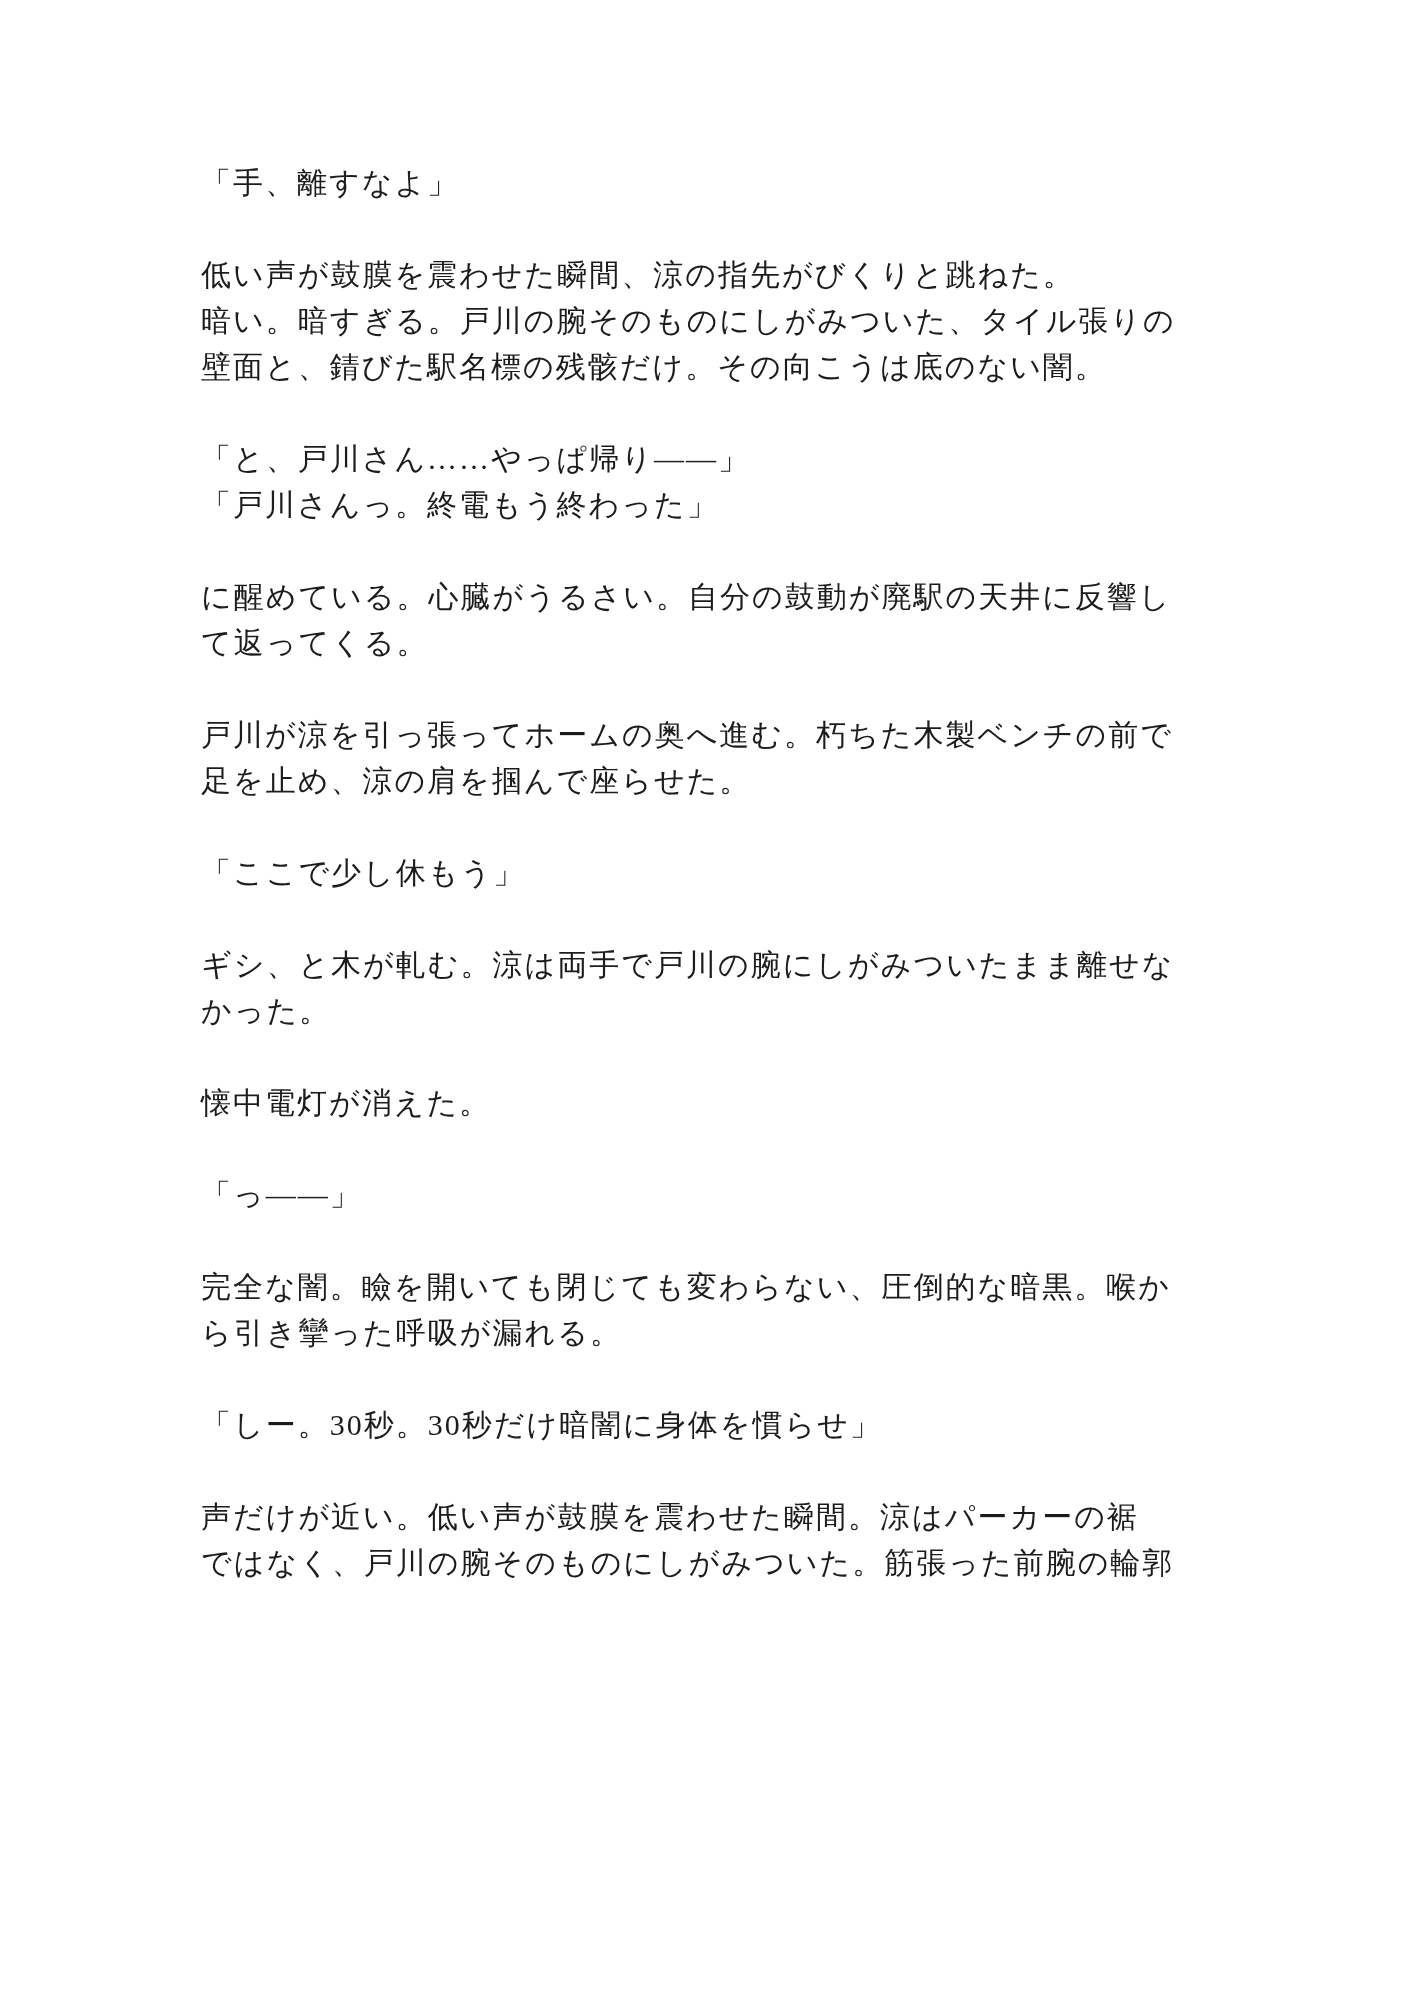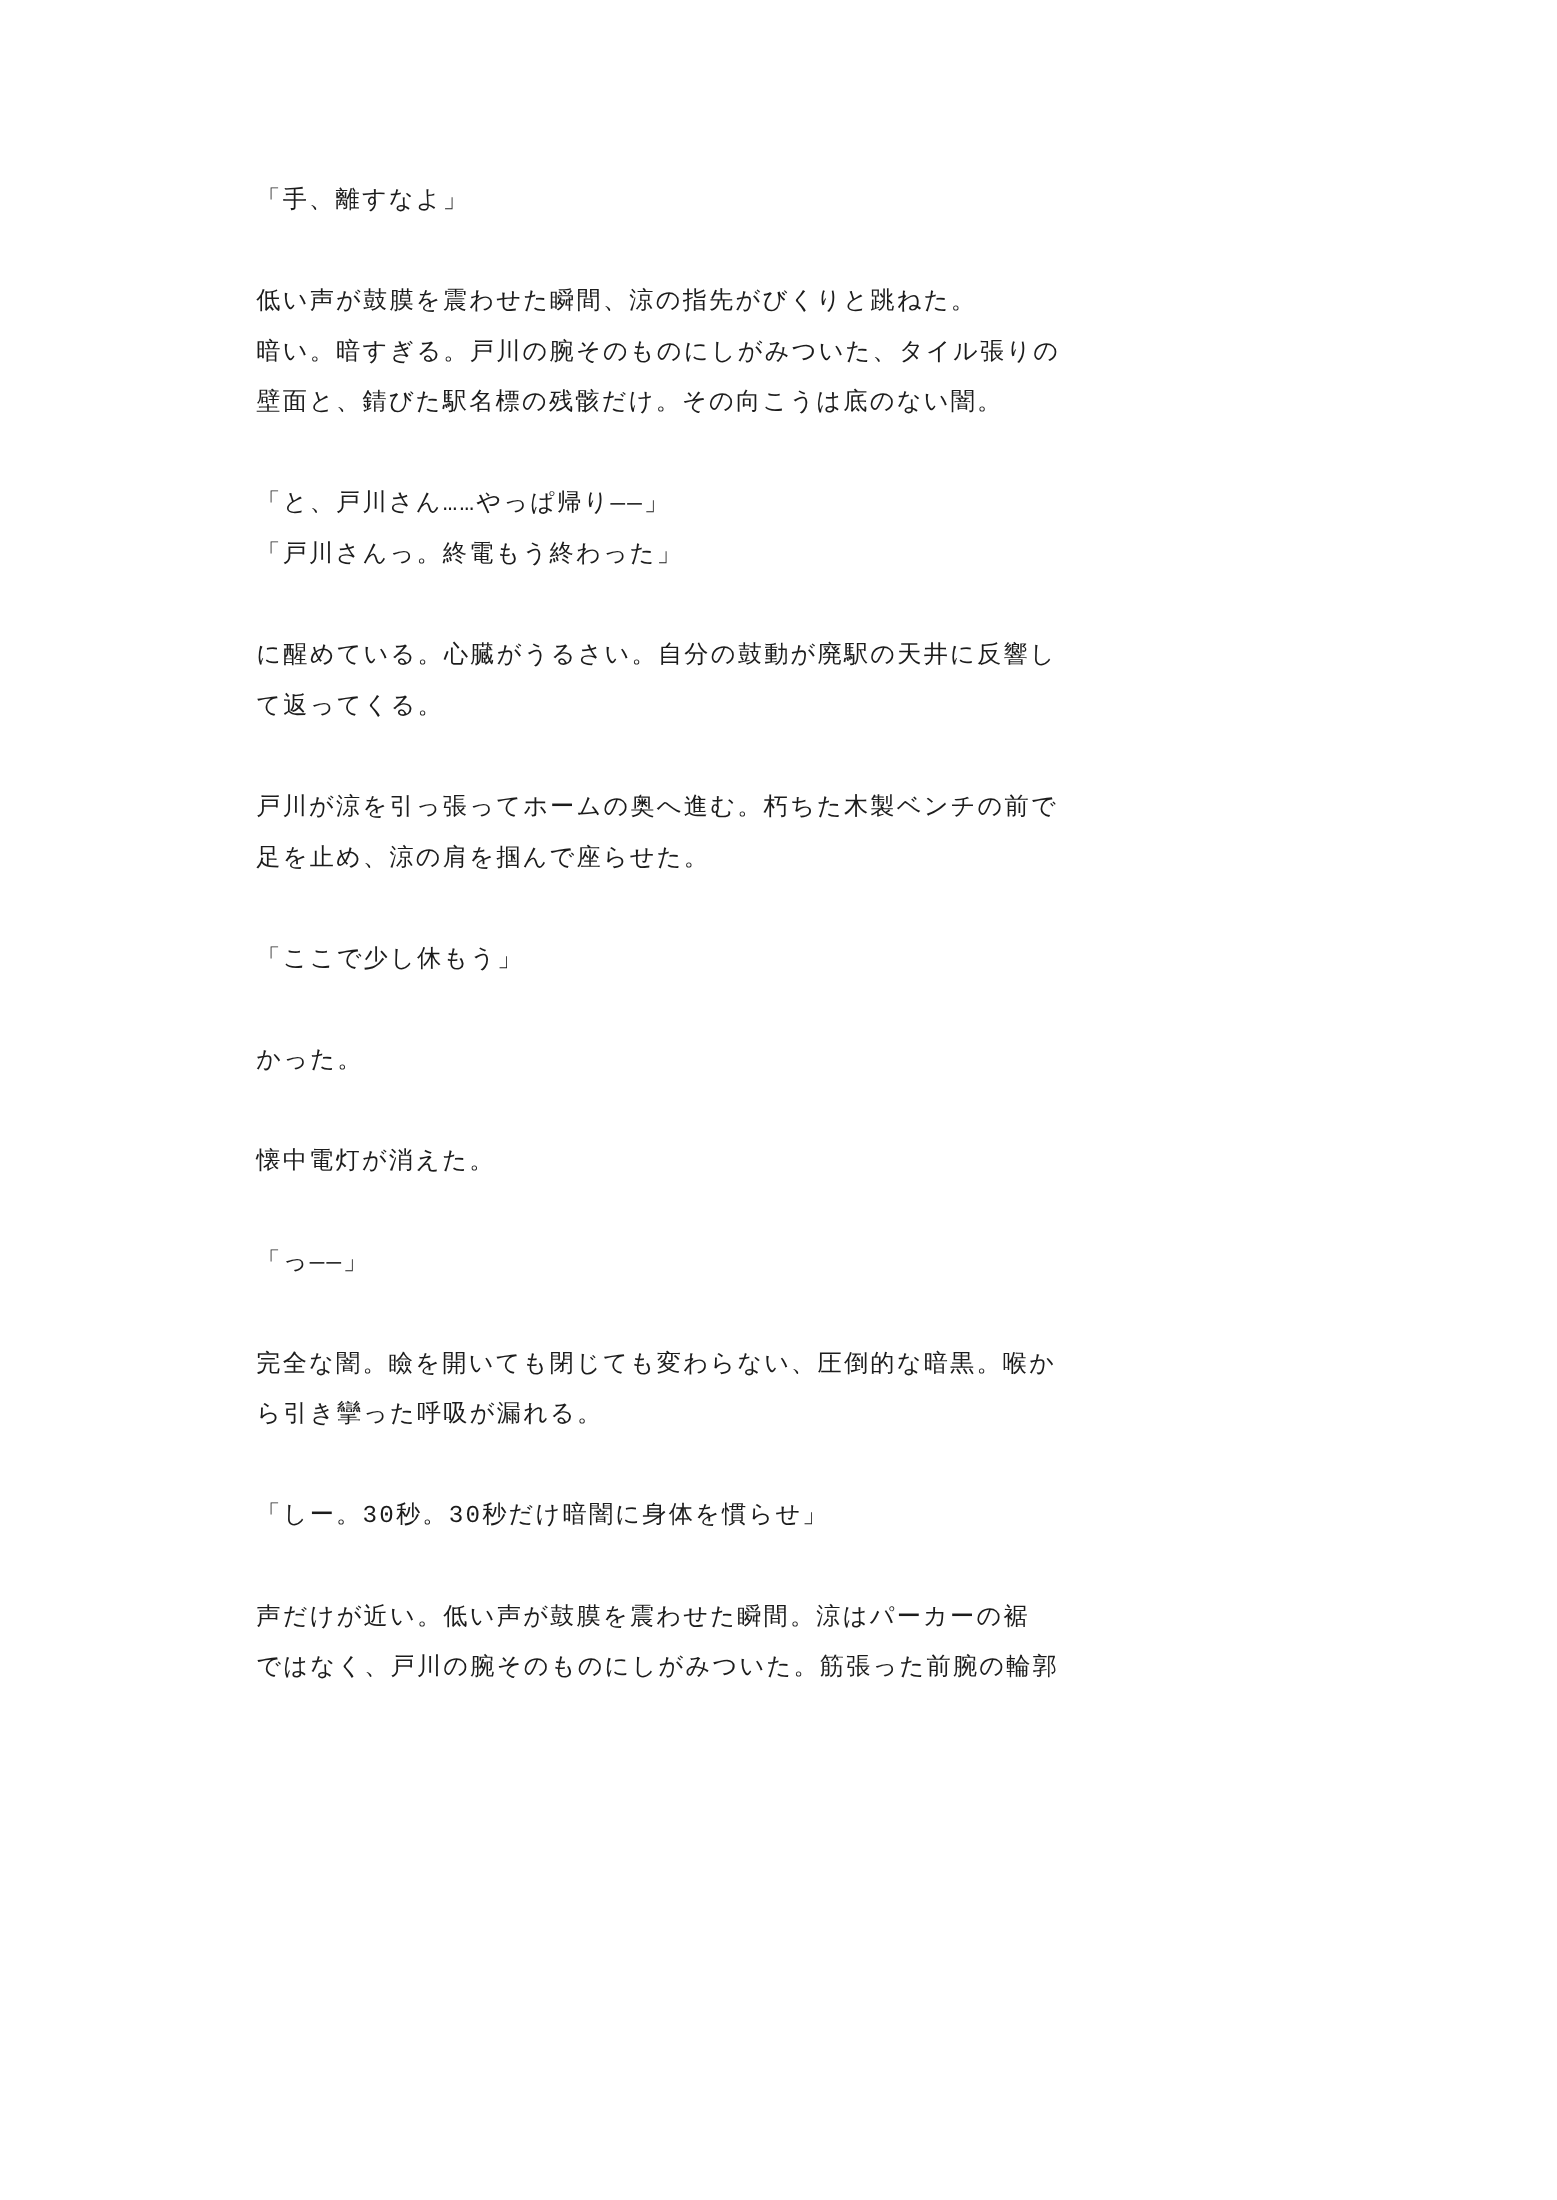--- a/index.html
+++ b/index.html
@@ -27,28 +27,27 @@
     top: 160px;
     width: 990px;
   }
   .block {
     margin: 0 0 46px 0;
   }
   .block:last-child {
     margin-bottom: 0;
   }
   .line {
-    font-family: Liberation Mono, monospace;
-    font-size: 22px;
+    font-family: Liberation Serif, serif;
+    font-size: 30px;
     line-height: 46px;
     letter-spacing: 2px;
     color: #1c1c1c;
     white-space: nowrap;
     font-kerning: none;
-    margin-left: 32px;
   }
 </style>
 </head>
 <body>
 
 <main class="page">
   <div class="content" id="content">
       <div class="block">
         <div class="line">「手、離すなよ」</div>
       </div>
@@ -66,20 +65,21 @@
         <div class="line">て返ってくる。</div>
       </div>
       <div class="block">
         <div class="line">戸川が涼を引っ張ってホームの奥へ進む。朽ちた木製ベンチの前で</div>
         <div class="line">足を止め、涼の肩を掴んで座らせた。</div>
       </div>
       <div class="block">
         <div class="line">「ここで少し休もう」</div>
       </div>
       <div class="block">
+        <div class="line">ギシ、と木が軋む。涼は両手で戸川の腕にしがみついたまま離せな</div>
         <div class="line">かった。</div>
       </div>
       <div class="block">
         <div class="line">懐中電灯が消えた。</div>
       </div>
       <div class="block">
         <div class="line">「っ――」</div>
       </div>
       <div class="block">
         <div class="line">完全な闇。瞼を開いても閉じても変わらない、圧倒的な暗黒。喉か</div>

